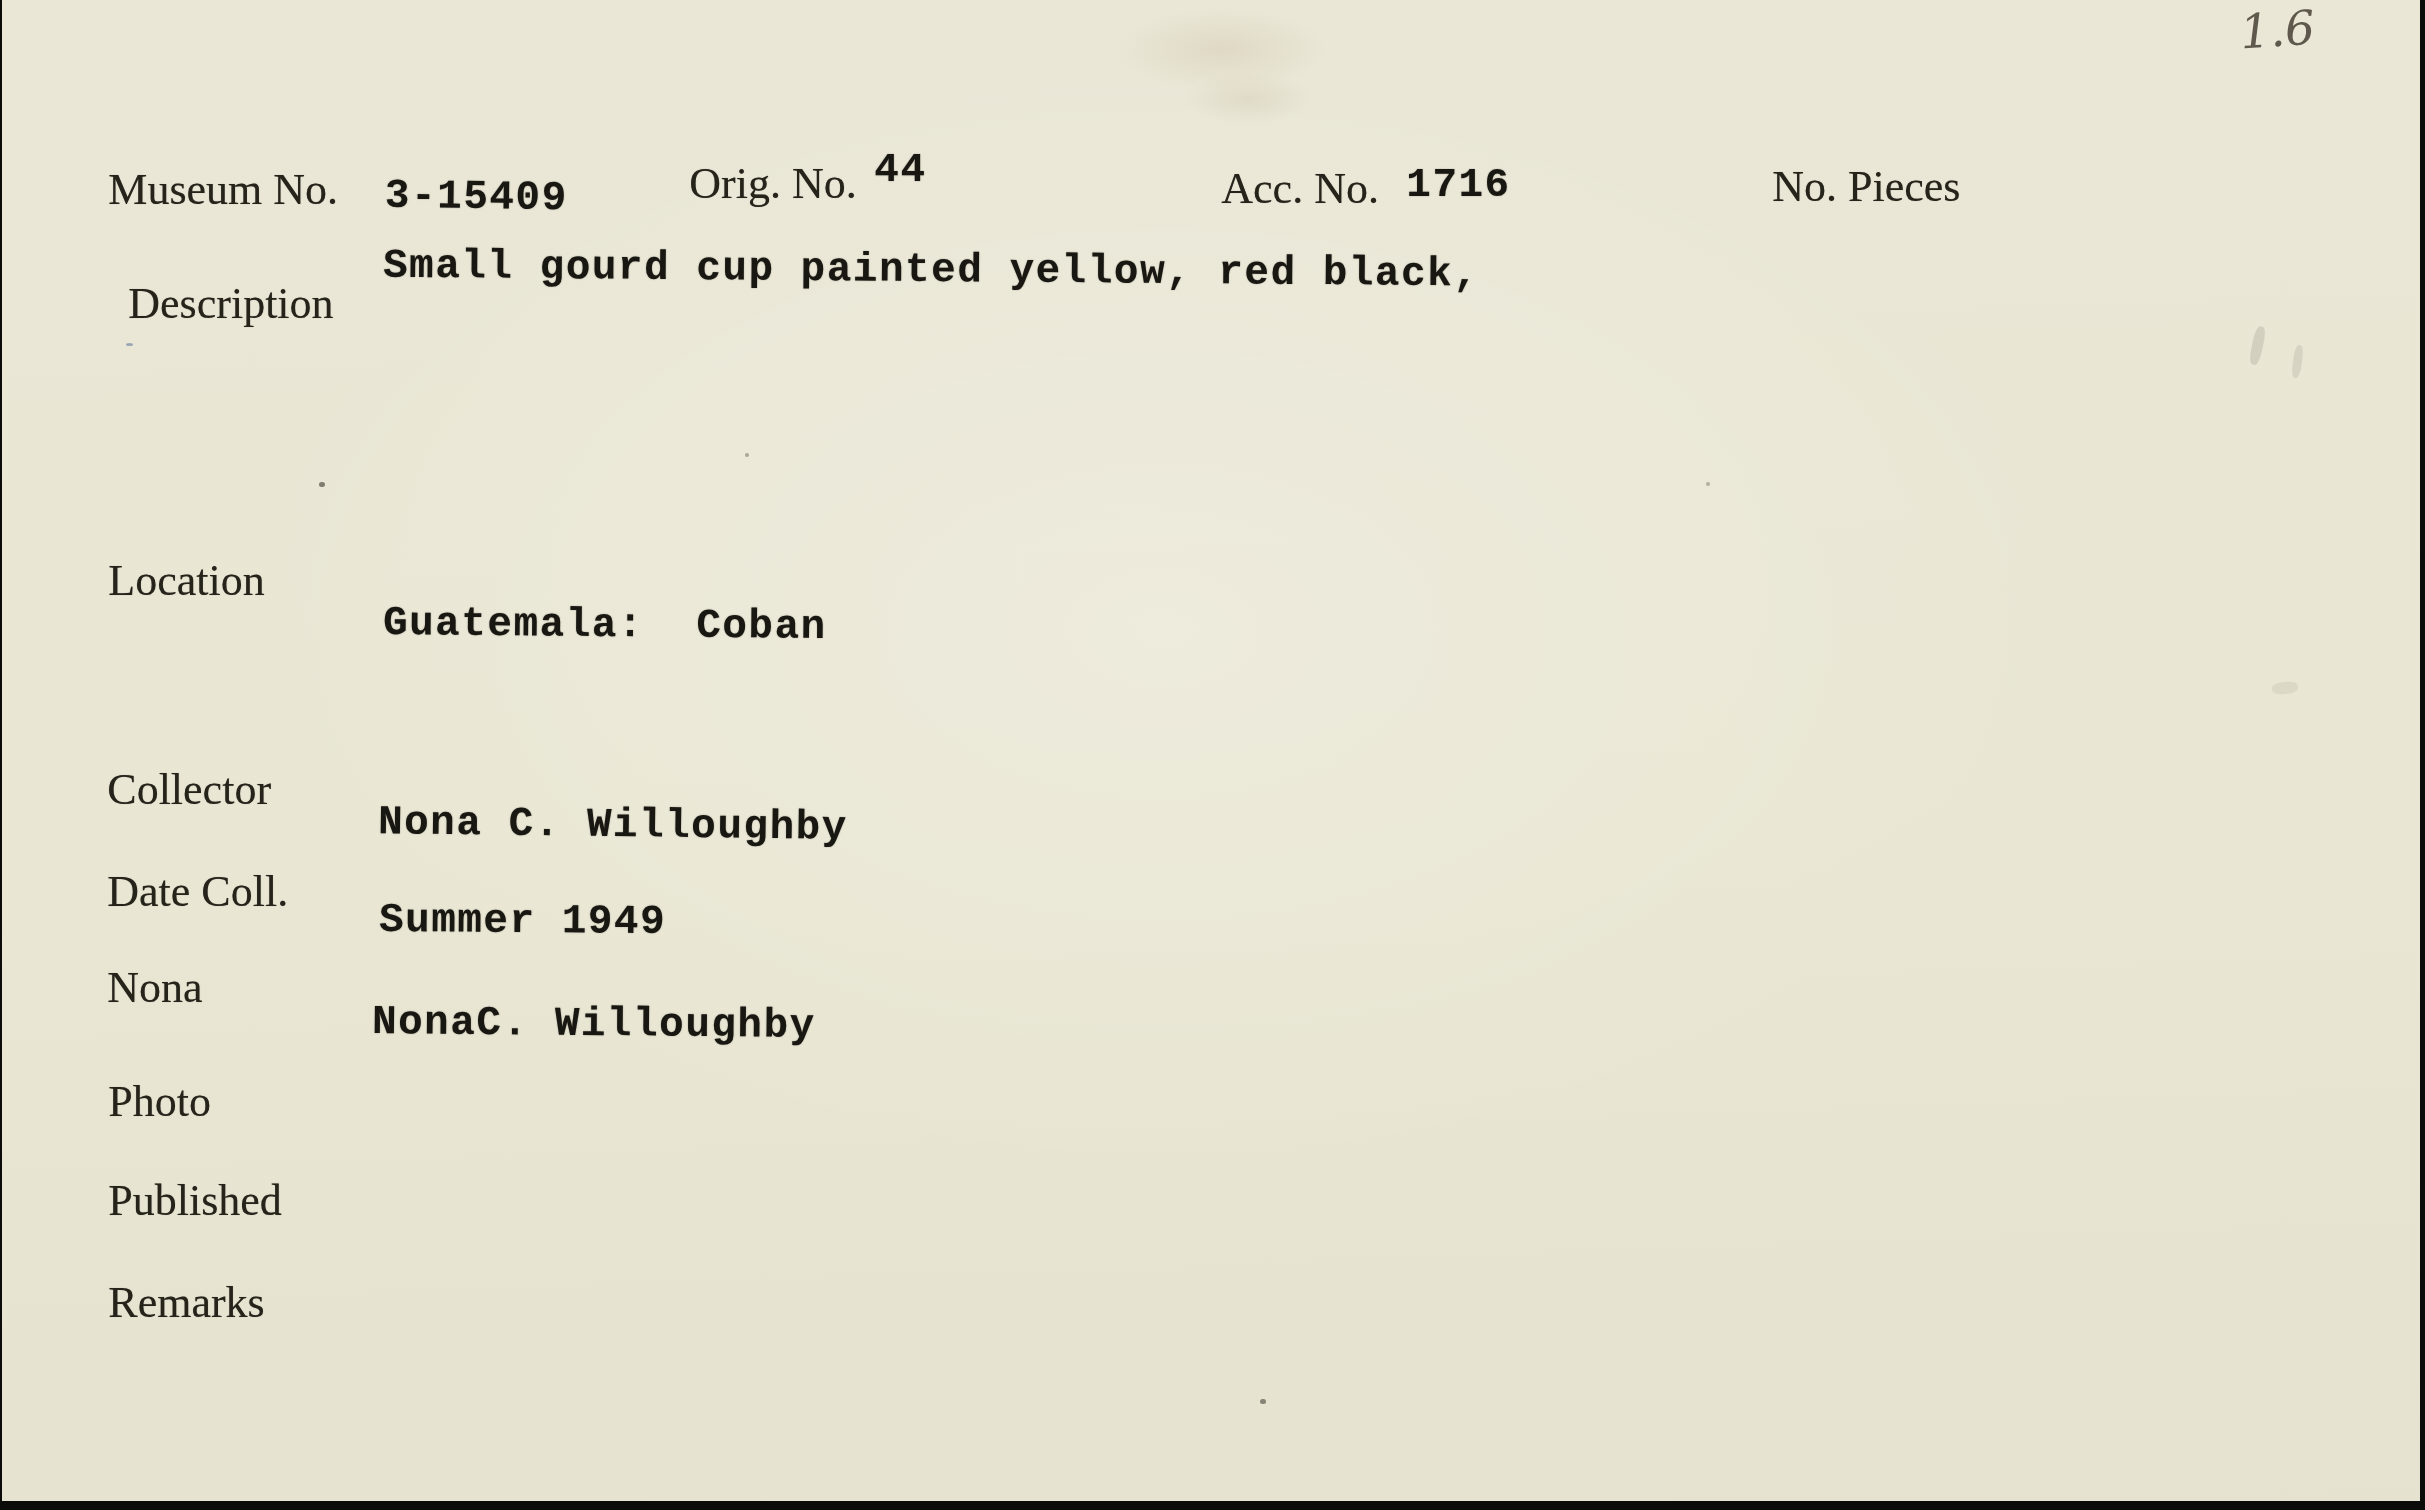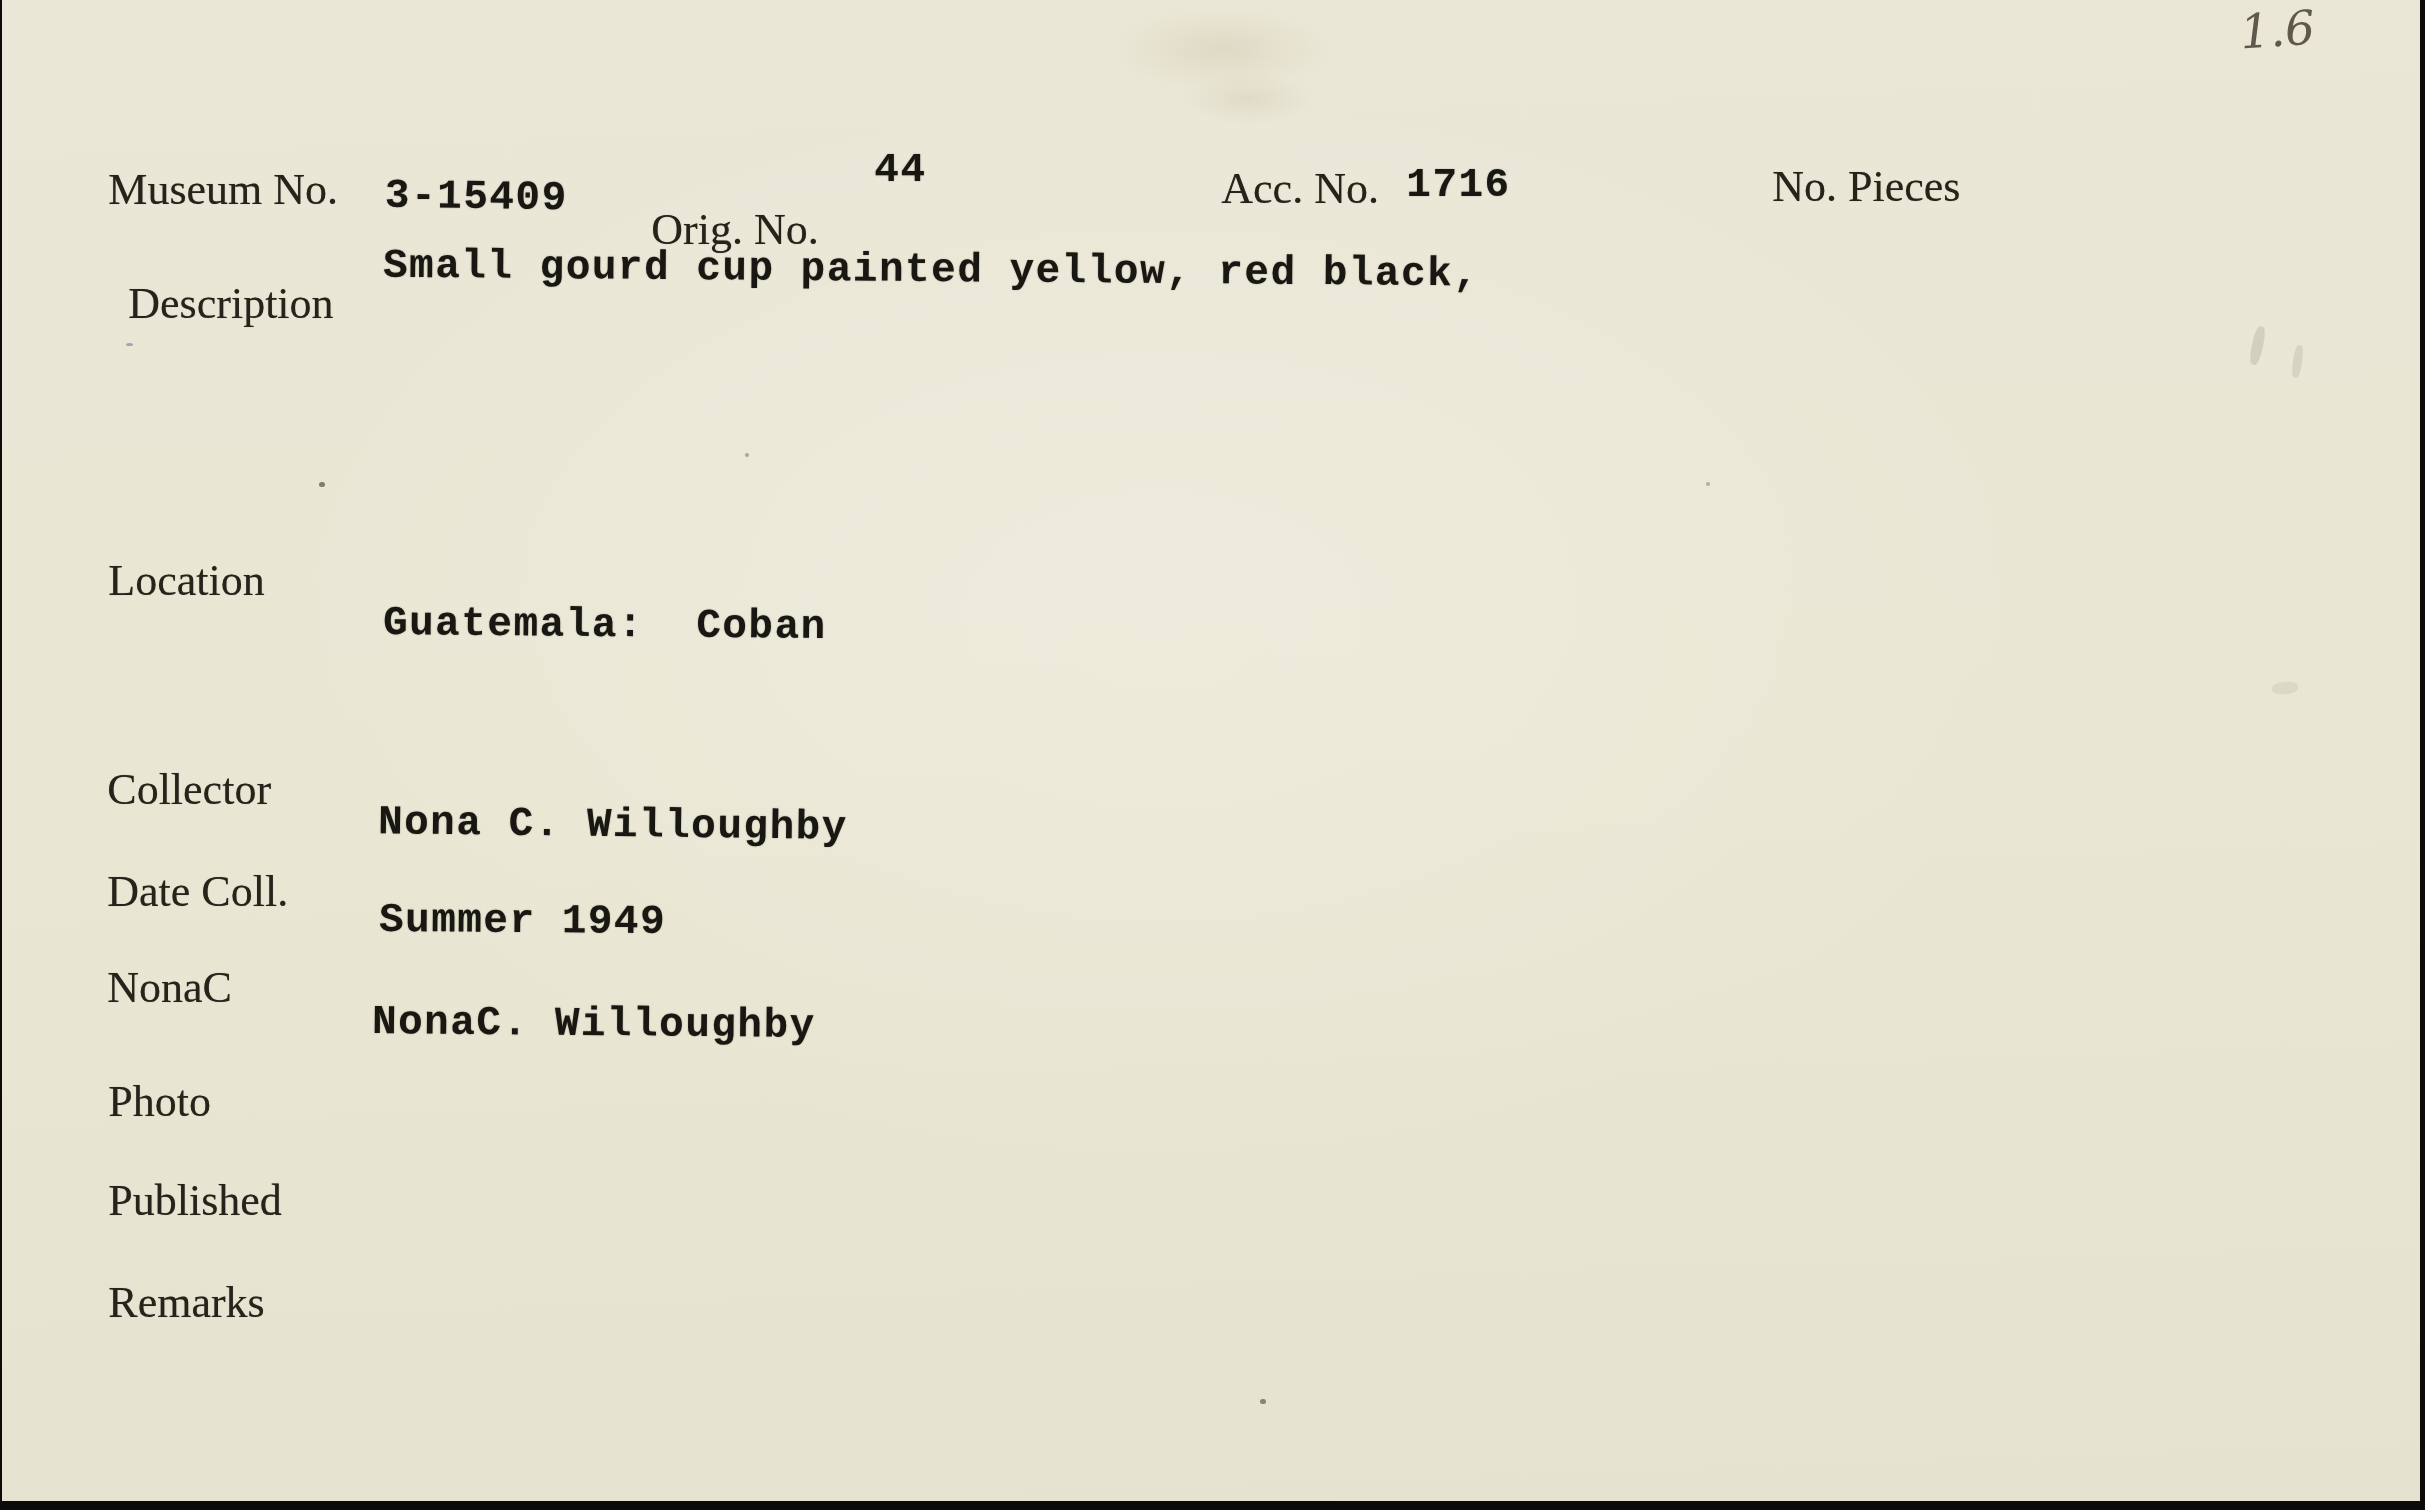--- a/index.html
+++ b/index.html
@@ -59,41 +59,41 @@
 </style>
 </head>
 <body>
 
 <div class="page">
   <div class="card">
 
     <div class="lbl" style="left:106px;top:168px;">Museum No.</div>
     <div class="typed" style="left:383px;top:177px;transform:rotate(0.8deg);">3-15409</div>
 
-    <div class="lbl" style="left:649px;top:162px;margin-top:46px;">Orig. No.</div>
+    <div class="lbl" style="left:687px;top:162px;">Orig. No.</div>
     <div class="typed" style="left:872px;top:150px;">44</div>
 
     <div class="lbl" style="left:1219px;top:167px;">Acc. No.</div>
     <div class="typed" style="left:1404px;top:165px;">1716</div>
 
     <div class="lbl" style="left:1751px;top:165px;margin-left:19px;">No. Pieces</div>
 
     <div class="lbl" style="left:106px;top:282px;margin-left:20px;">Description</div>
     <div class="typed" style="left:381px;top:250px;transform:rotate(0.45deg);">Small gourd cup painted yellow, red black,</div>
 
     <div class="lbl" style="left:106px;top:559px;">Location</div>
     <div class="typed" style="left:381px;top:605px;transform:rotate(0.5deg);">Guatemala:  Coban</div>
 
     <div class="lbl" style="left:105px;top:768px;text-align:center;">Collector</div>
     <div class="typed" style="left:376px;top:805px;transform:rotate(0.7deg);">Nona C. Willoughby</div>
 
     <div class="lbl" style="left:105px;top:870px;">Date Coll.</div>
     <div class="typed" style="left:377px;top:901px;transform:rotate(0.4deg);">Summer 1949</div>
 
-    <div class="lbl" style="left:105px;top:966px;">NonaC</div>
+    <div class="lbl" style="left:105px;top:966px;">Nona</div>
     <div class="typed" style="left:370px;top:1004px;transform:rotate(0.5deg);">NonaC. Willoughby</div>
 
     <div class="lbl" style="left:106px;top:1080px;">Photo</div>
     <div class="lbl" style="left:106px;top:1179px;">Published</div>
     <div class="lbl" style="left:106px;top:1281px;text-align:center;">Remarks</div>
 
 
     <div class="hand" style="left:2238px;top:6px;">1.6</div>
 
     <div class="stain" style="left:1114px;top:7.6px;width:212px;height:83px;background:radial-gradient(ellipse at center, rgba(165,145,100,0.16), rgba(165,145,100,0) 70%);"></div>

